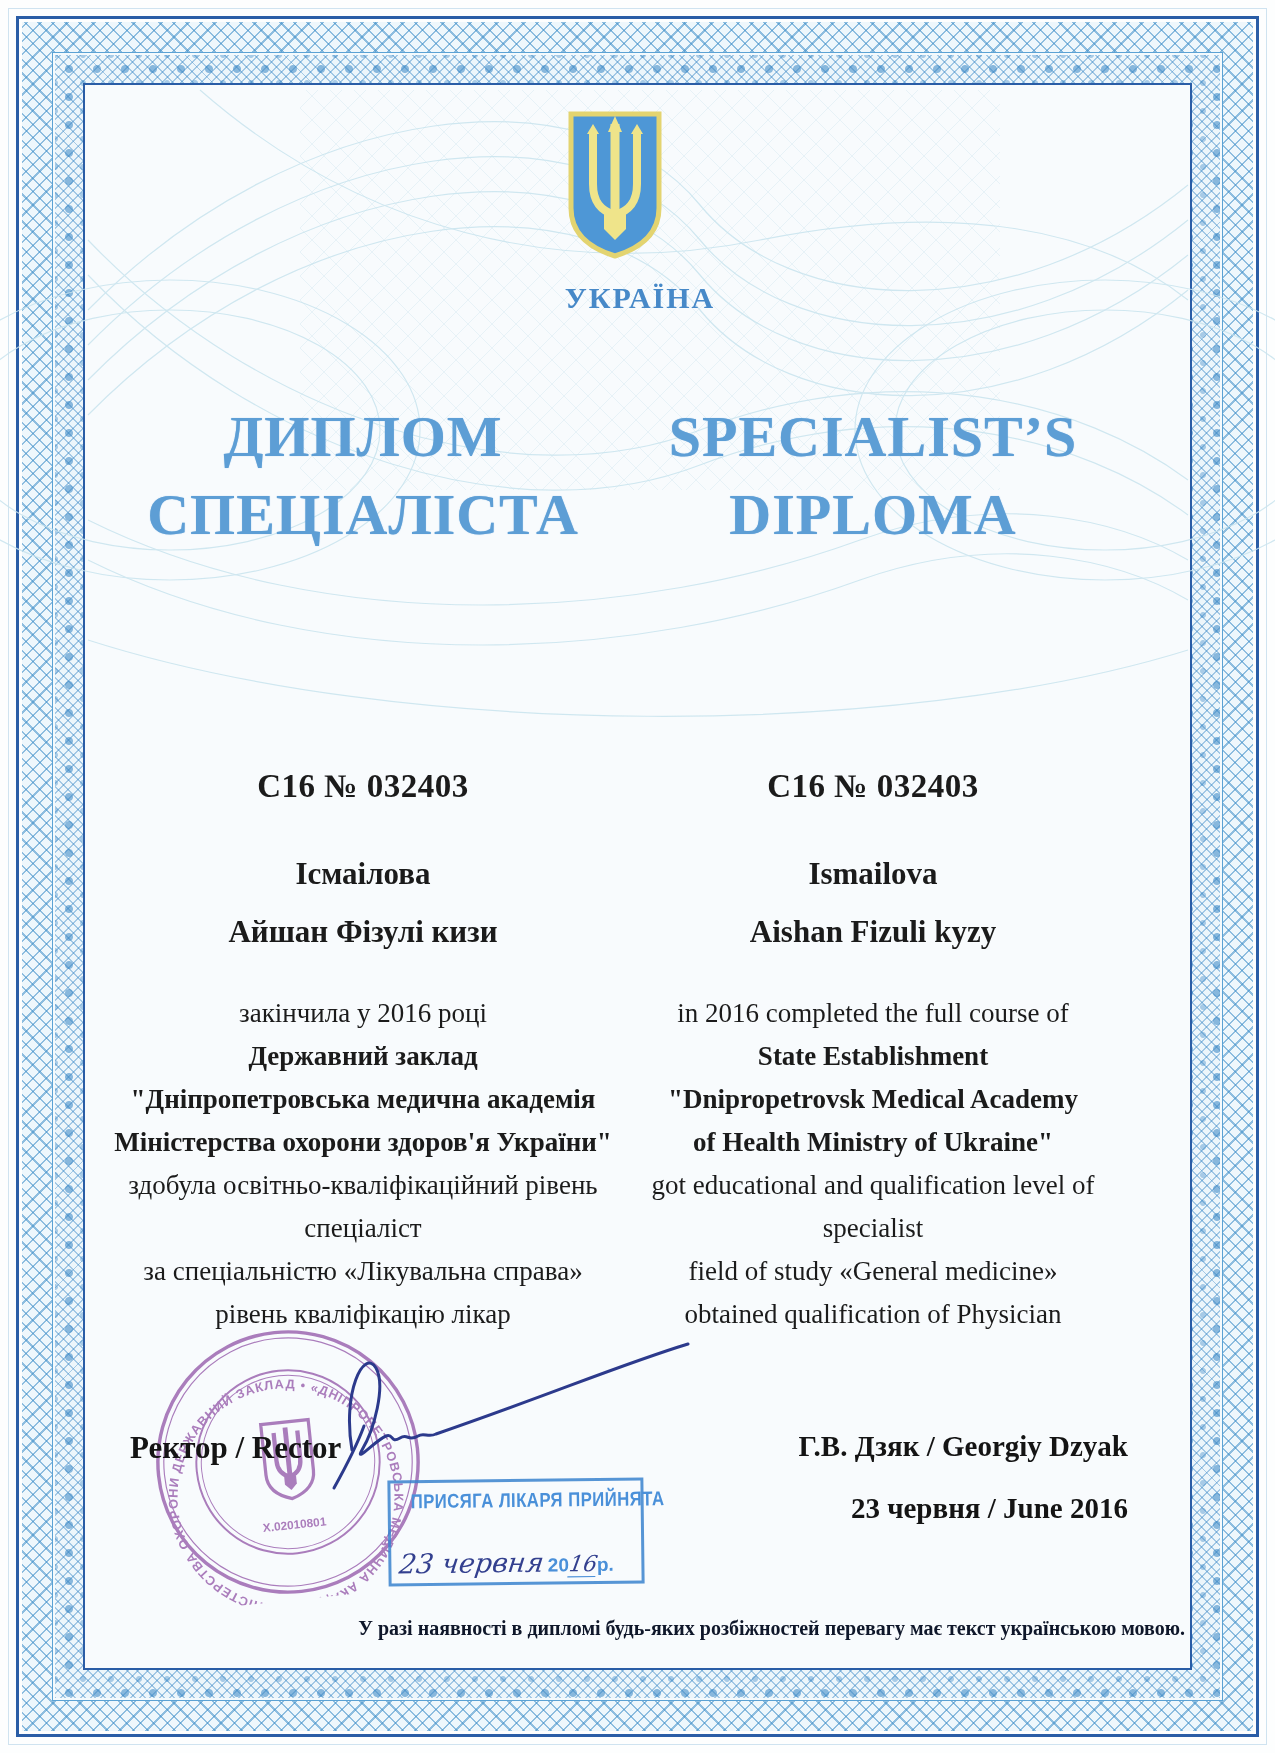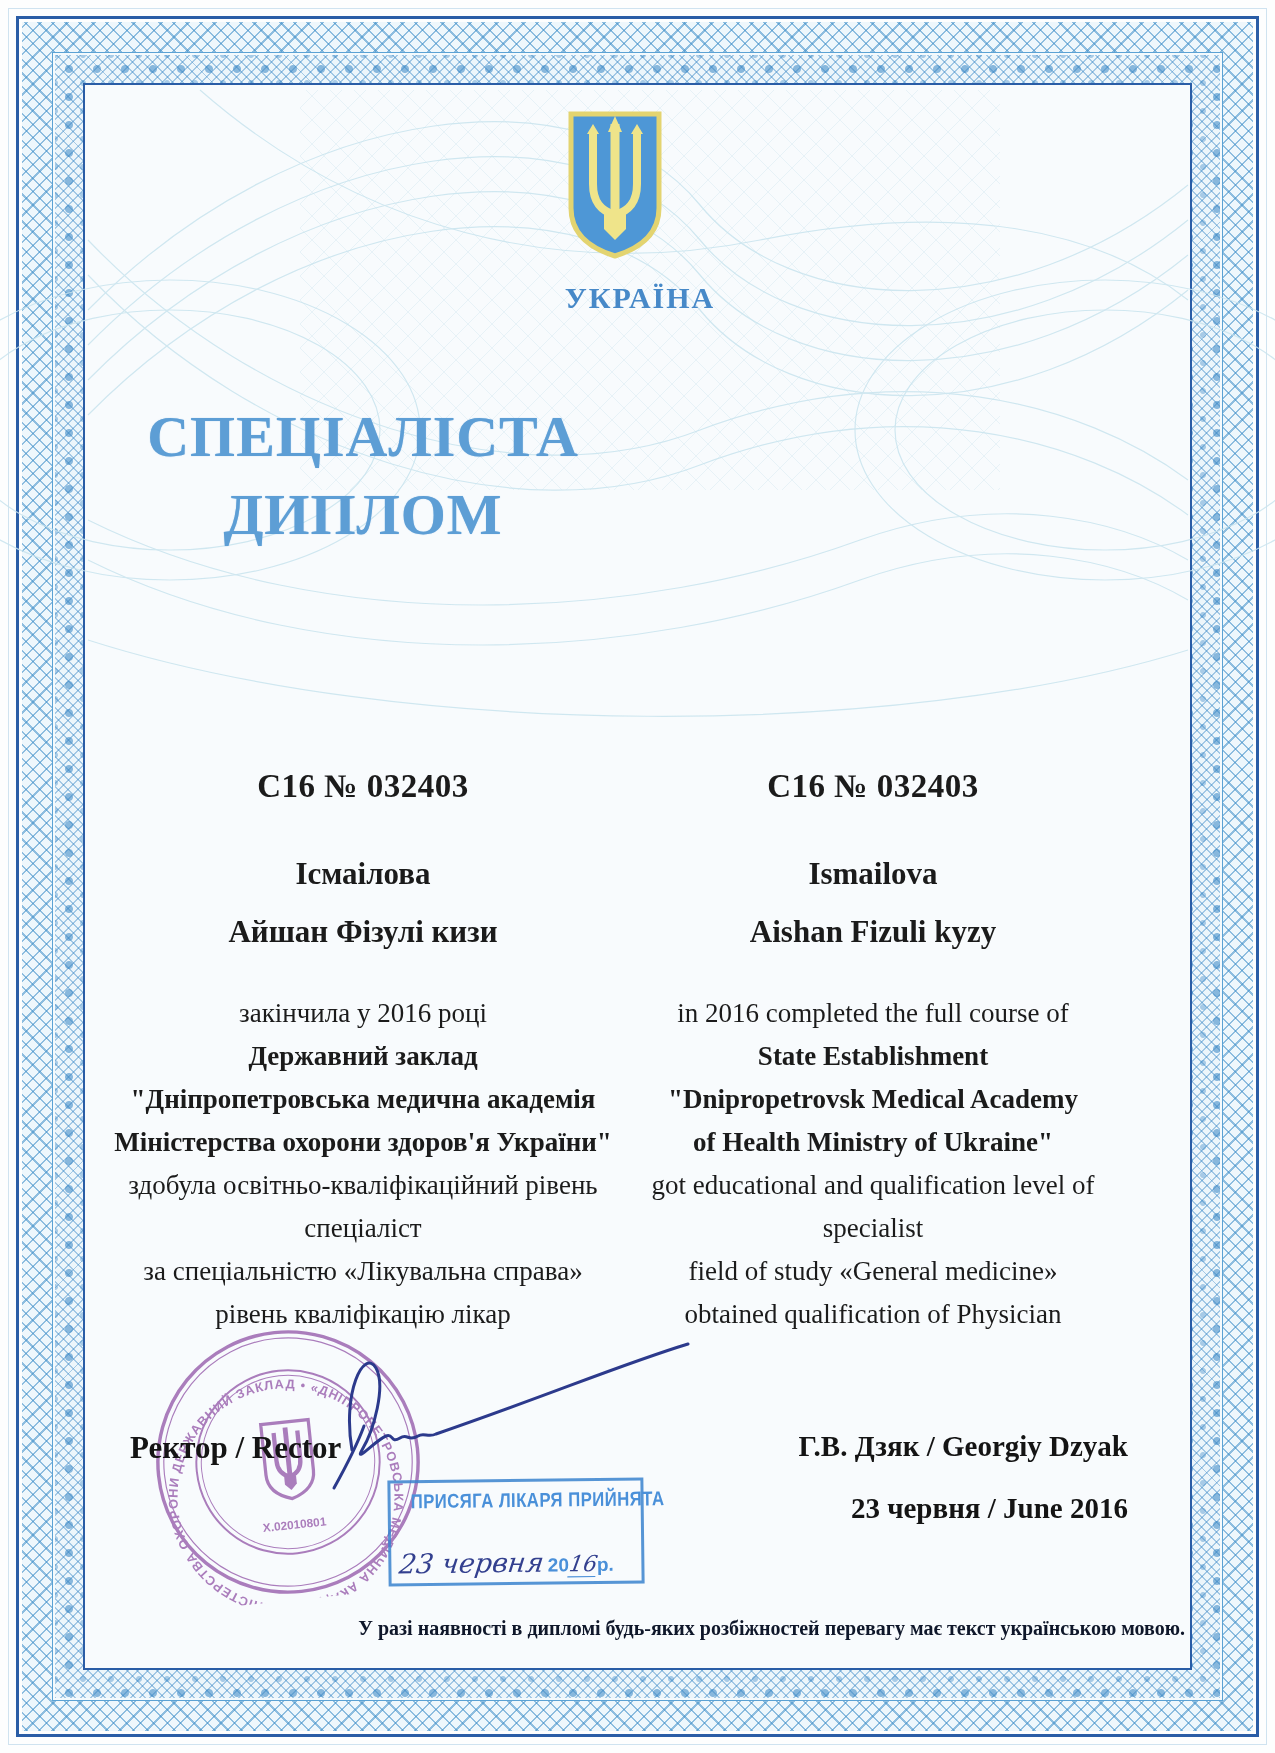--- a/index.html
+++ b/index.html
@@ -126,22 +126,26 @@
       <path d="M74,16 L80,26 H68 Z"></path>
       <path d="M41,106 H63 V121 L52,132 L41,121 Z"></path>
     </g>
   </svg>
 
   <div class="country">
     <div class="uk">УКРАЇНА</div>
   </div>
 
   <div class="bigtitle" id="title-uk">
+    <div>ДИПЛОМ</div>
     <div>СПЕЦІАЛІСТА</div>
-    <div>ДИПЛОМ</div>
+  </div>
+  <div class="bigtitle" id="title-en">
+    <div>SPECIALIST’S</div>
+    <div>DIPLOMA</div>
   </div>
 
   <div class="col" id="col-uk">
     <div class="serial">С16 № 032403</div>
     <div class="surname">Ісмаілова</div>
     <div class="given">Айшан Фізулі кизи</div>
     <div class="bl" style="top:998px">закінчила у 2016 році</div>
     <div class="bl b" style="top:1041px">Державний заклад</div>
     <div class="bl b" style="top:1084px">"Дніпропетровська медична академія</div>
     <div class="bl b" style="top:1127px">Міністерства охорони здоров'я України"</div>

